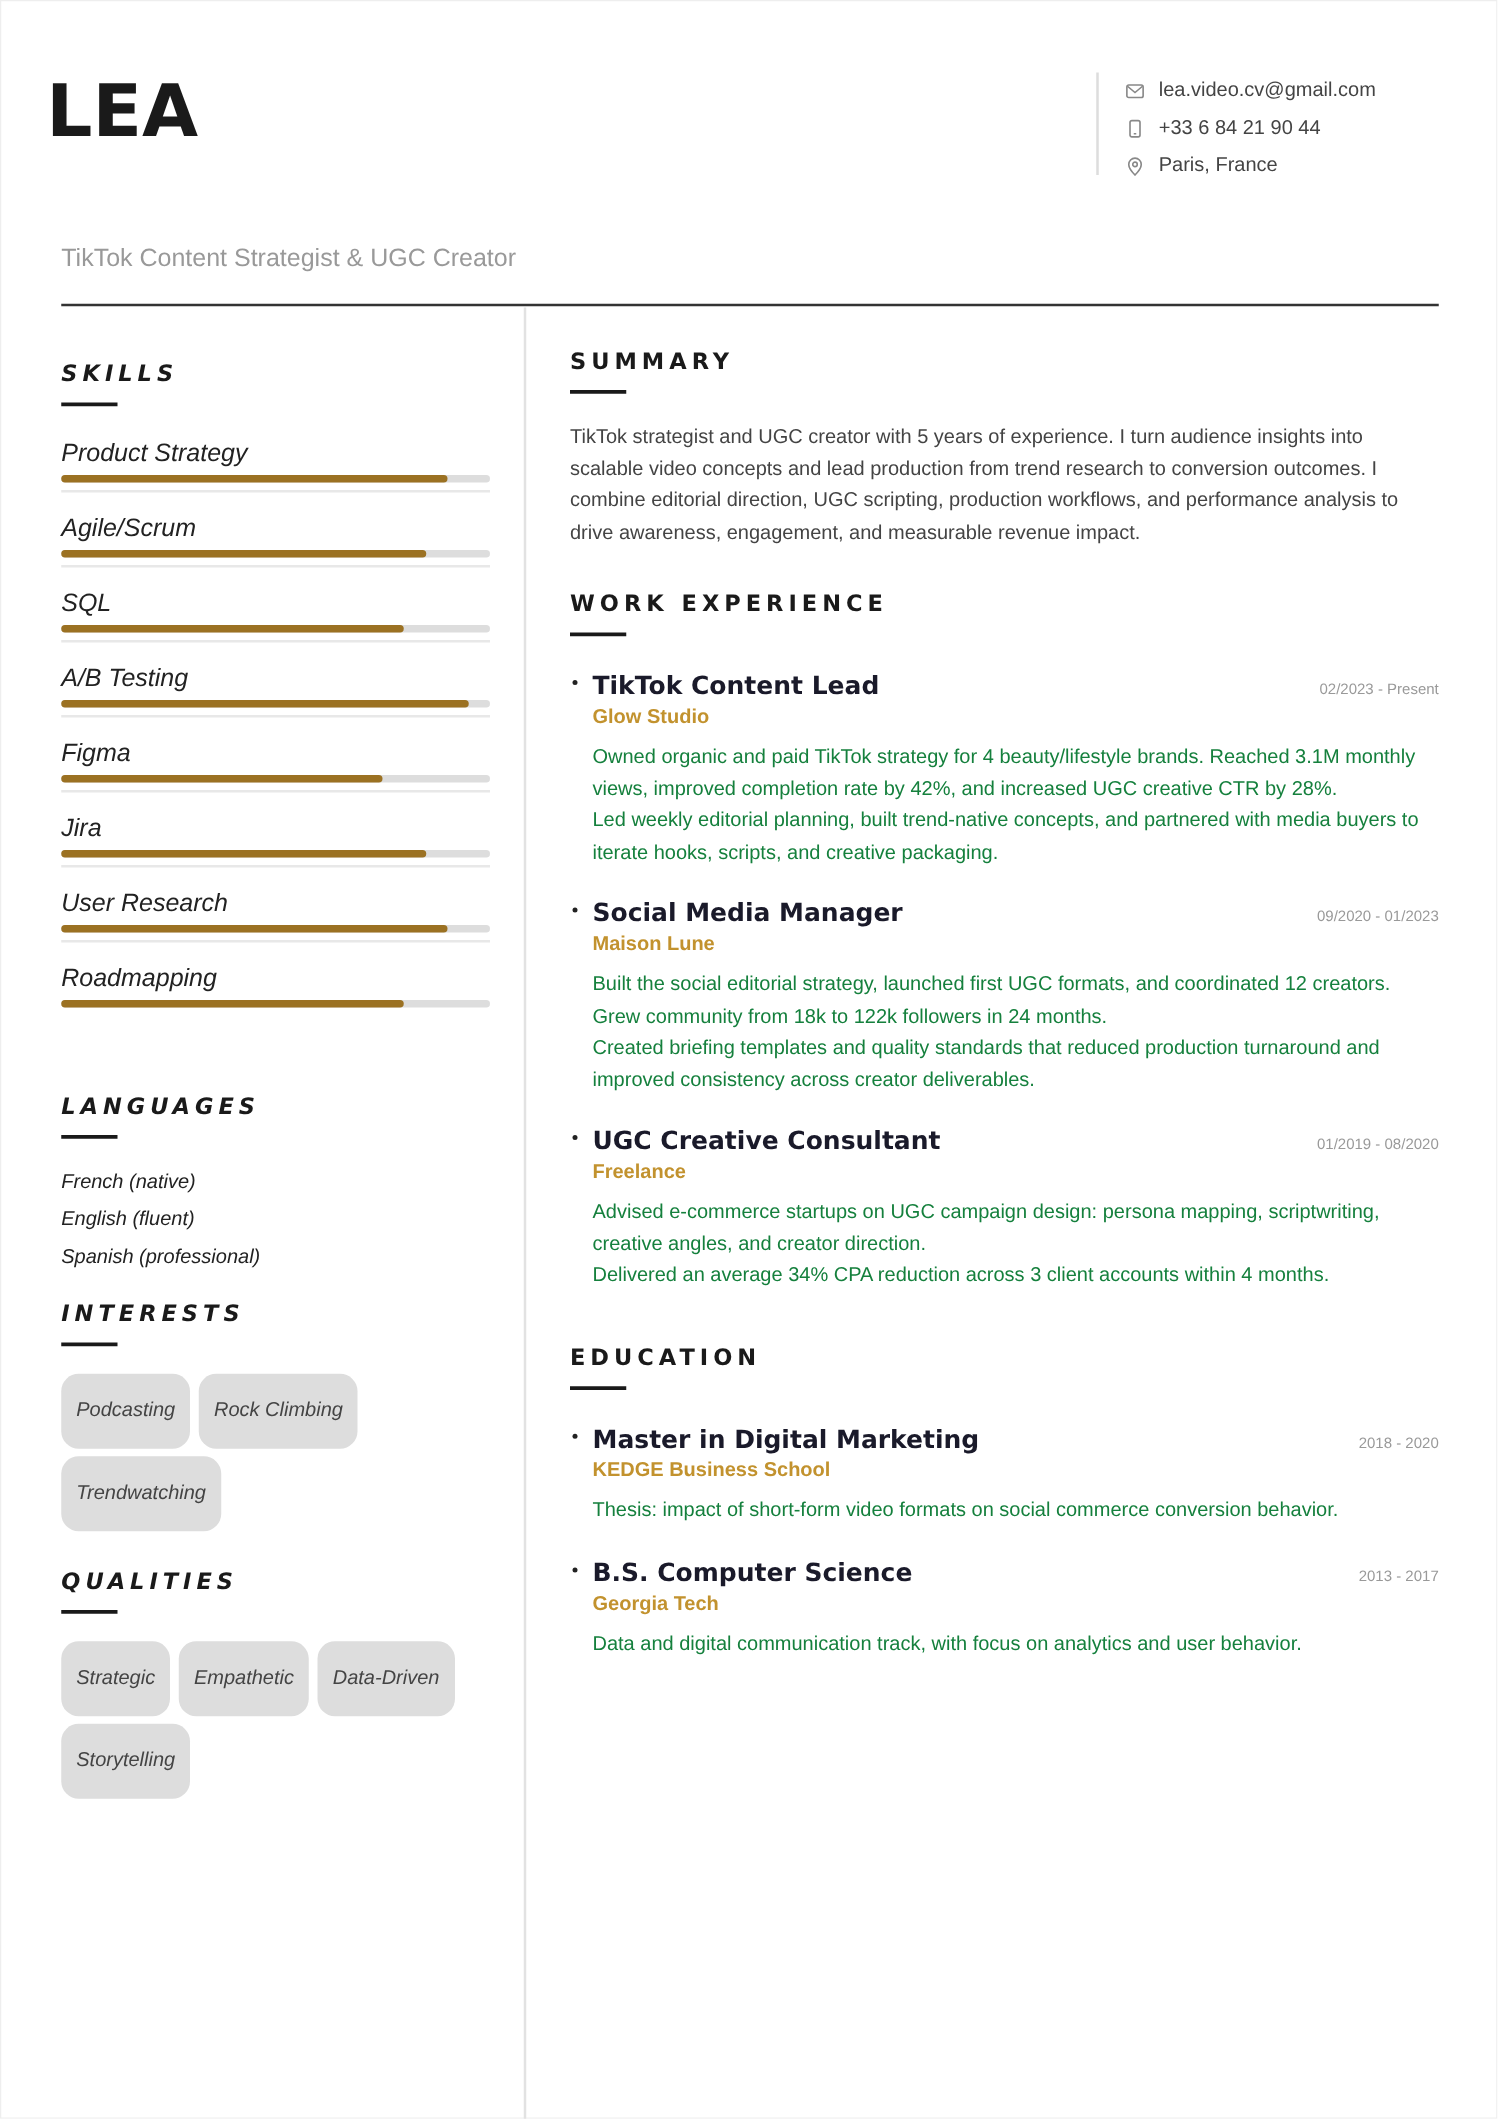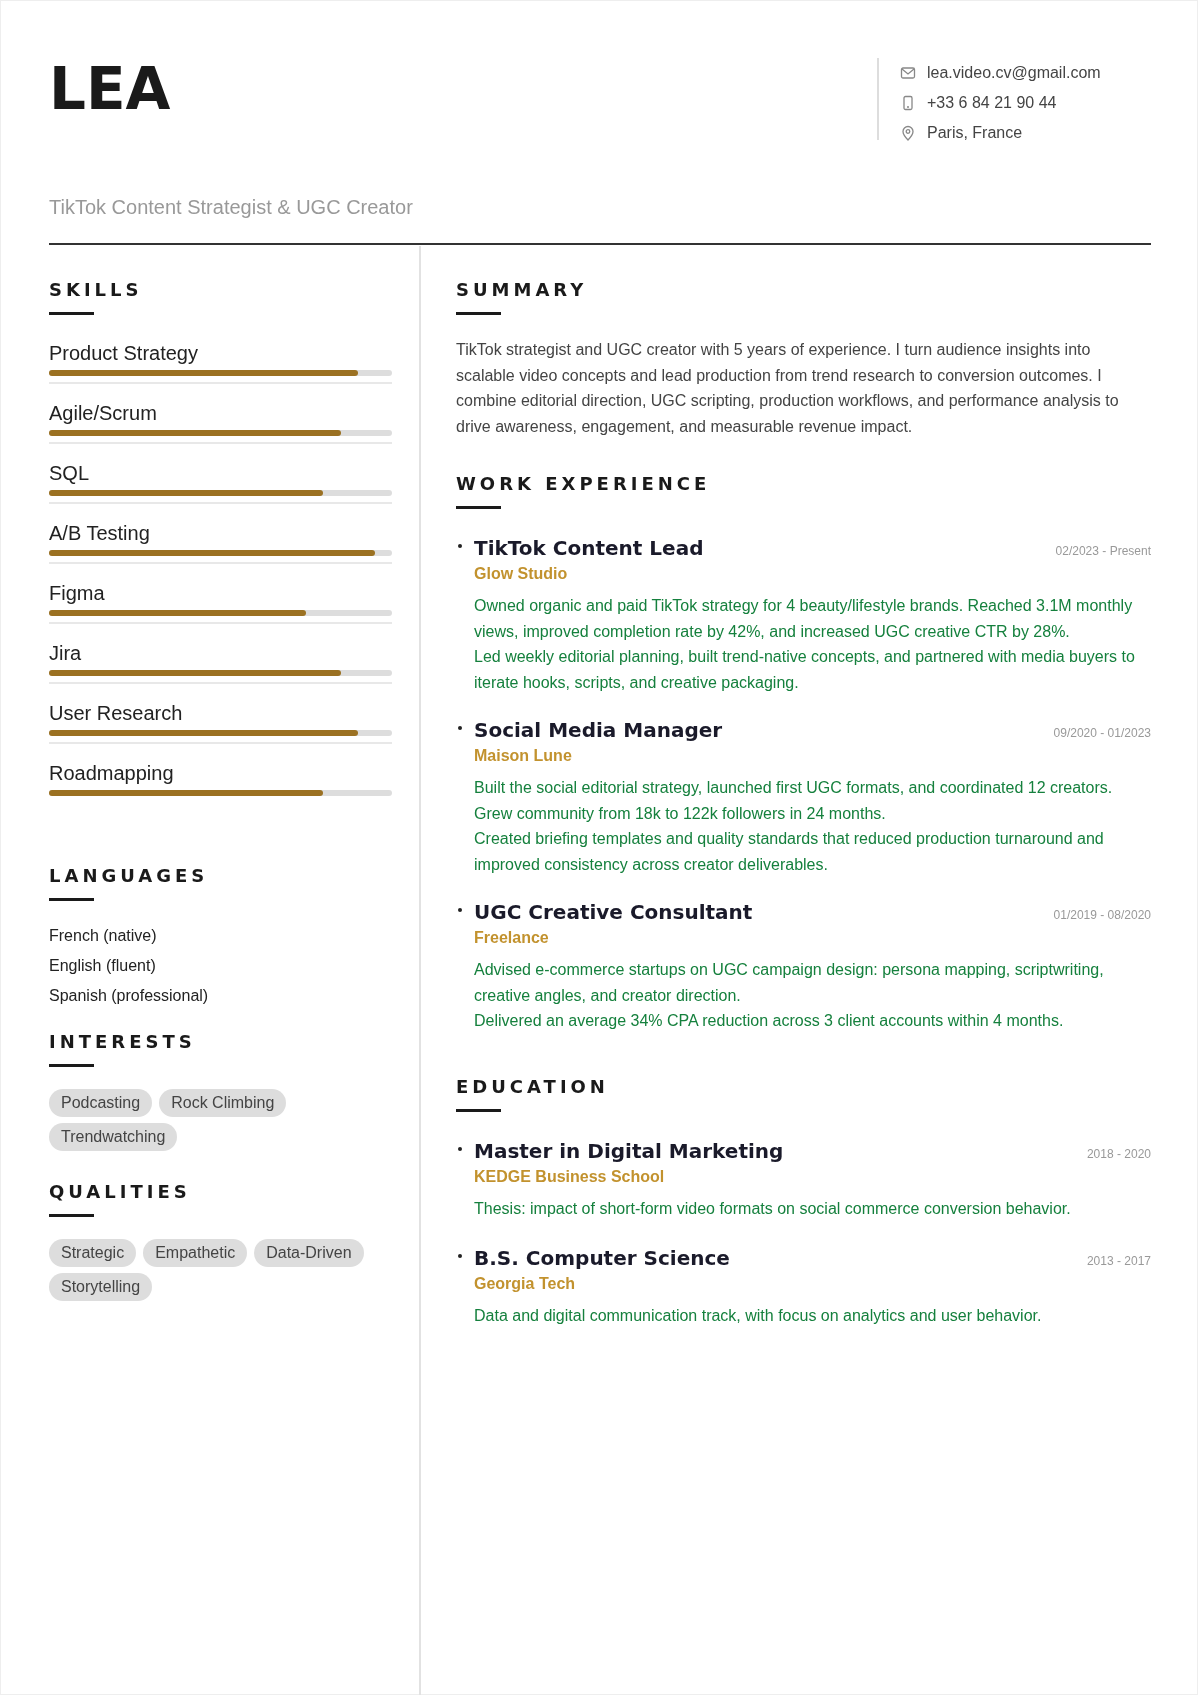--- a/index.html
+++ b/index.html
@@ -1,51 +1,51 @@
 <!DOCTYPE html>
 <html><head>
 <meta charset="utf-8">
 <style>
   html, body { margin:0; padding:0; background:#ffffff; }
   body { width:1198px; height:1695px; position:relative; font-family:"Liberation Sans", "DejaVu Sans", sans-serif; color:#222; overflow:hidden; }
   .page { position:absolute; left:0; top:0; width:1196px; height:1693px; border:1px solid #eeeeee; background:#fff; }
 
   
-  .name { position:absolute; left:48px; top:56px; font-family:"DejaVu Sans", sans-serif; font-weight:bold; font-size:58px; line-height:64px; color:#1a1a1a; letter-spacing:0px; }
+  .name { position:absolute; left:36px; top:56px; font-family:"DejaVu Sans", sans-serif; font-weight:bold; font-size:58px; line-height:64px; color:#1a1a1a; letter-spacing:0px; }
   .name div { display:block; }
   .subtitle { position:absolute; left:48px; top:195px; font-size:20px; color:#999999; }
   .contact { position:absolute; left:876px; top:57px; height:82px; border-left:2px solid #dddddd; padding-left:20px; }
   .contact-row { display:flex; align-items:center; height:30px; font-size:16px; color:#444; }
   .contact-row .ic { width:18px; height:18px; margin-right:10px; display:inline-flex; align-items:center; justify-content:center; }
   .contact-row .ic svg { width:16px; height:16px; }
 
   .header-rule { position:absolute; left:48px; top:242px; width:1102px; height:2px; background:#333; }
   .col-divider { position:absolute; left:418px; top:245px; width:2px; height:1450px; background:#e2e2e2; }
 
   
   .sec-title { font-family:"DejaVu Sans", sans-serif; font-weight:bold; font-size:18px; letter-spacing:4px; color:#1a1a1a; }
   .sec-underline { width:45px; height:3px; background:#1a1a1a; margin-top:12px; }
 
   
-  .left { position:absolute; left:48px; top:278px; width:343px; }
+  .left { position:absolute; left:48px; top:288px; width:343px;font-style:italic; }
   .skills-list { margin-top:28px; }
   .skill { height:60px; }
   .skill-label { font-size:20px; color:#222; line-height:20px; }
   .skill-track { margin-top:7px; height:6px; background:#dddddd; border-radius:3px; position:relative; }
   .skill-fill { position:absolute; left:0; top:0; height:6px; background:#9b7122; border-radius:3px; }
   .skill-sep { margin-top:6px; height:2px; background:#e8e8e8; }
 
   .lang-block { margin-top:42px; }
   .lang-list { margin-top:20px; }
   .lang-item { font-size:16px; color:#222; line-height:30px; }
 
   .interests-block { margin-top:20px; }
   .qualities-block { margin-top:30px; }
   .pill-wrap { margin-top:22px; display:flex; flex-wrap:wrap; gap:6px 7px; width:343px; }
-  .pill { background:#dddddd; border-radius:14px; padding:0 12px; height:28px; line-height:28px; font-size:16px; color:#444; }
+  .pill { background:#dddddd; border-radius:14px; padding:16px 12px; height:28px; line-height:28px; font-size:16px; color:#444; }
 
   
   .right { position:absolute; left:455px; top:278px; width:695px; }
   .summary-text { margin-top:22px; font-size:16px; line-height:25.5px; color:#444; }
   .work-block { margin-top:34px; }
   .entries { margin-top:26px; }
   .entry { position:relative; padding-left:18px; margin-bottom:22px; }
   .entry .bullet { position:absolute; left:2px; top:9px; width:4px; height:4px; border-radius:50%; background:#222; }
   .entry-head { display:flex; justify-content:space-between; align-items:baseline; }
   .entry-title { font-family:"DejaVu Sans", sans-serif; font-weight:bold; font-size:20px; color:#1a1a2a; line-height:26px; }

